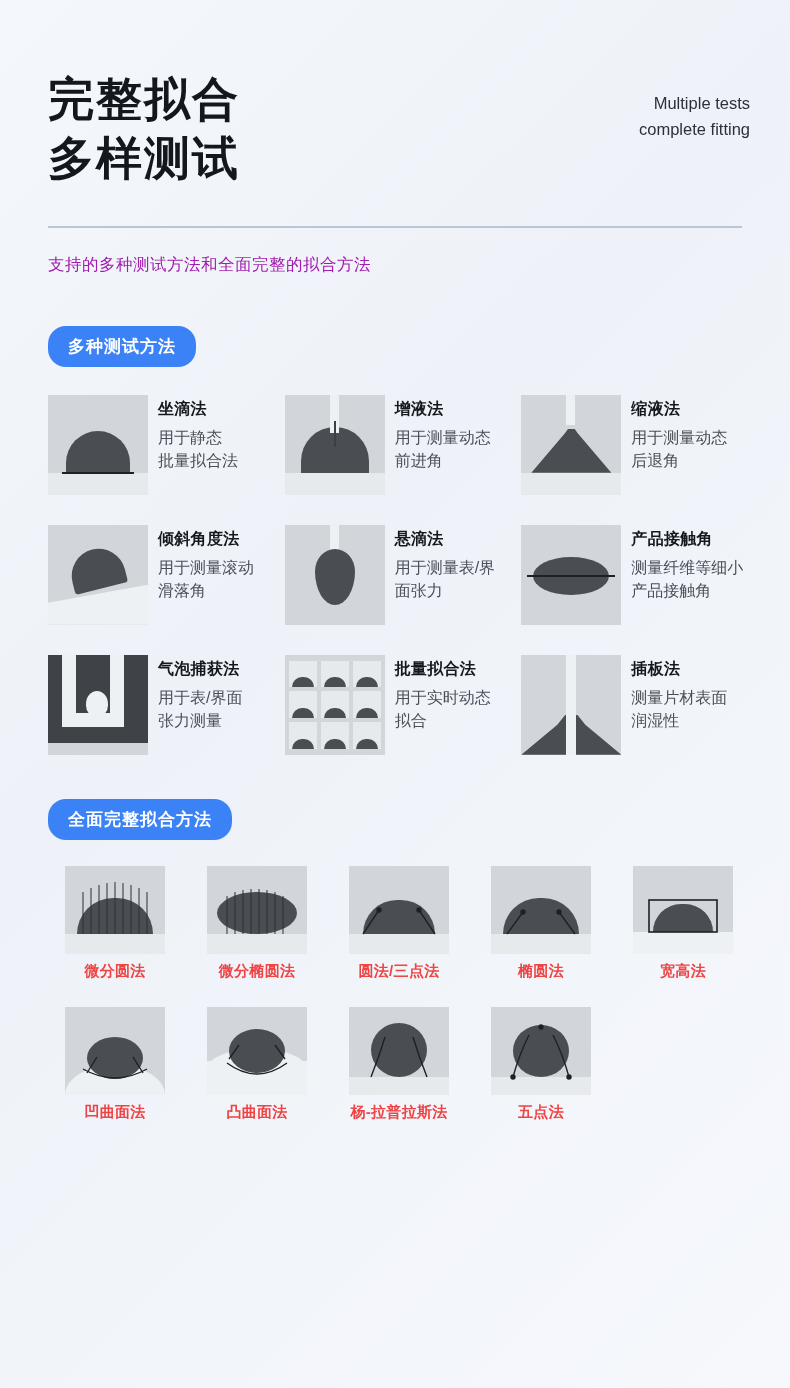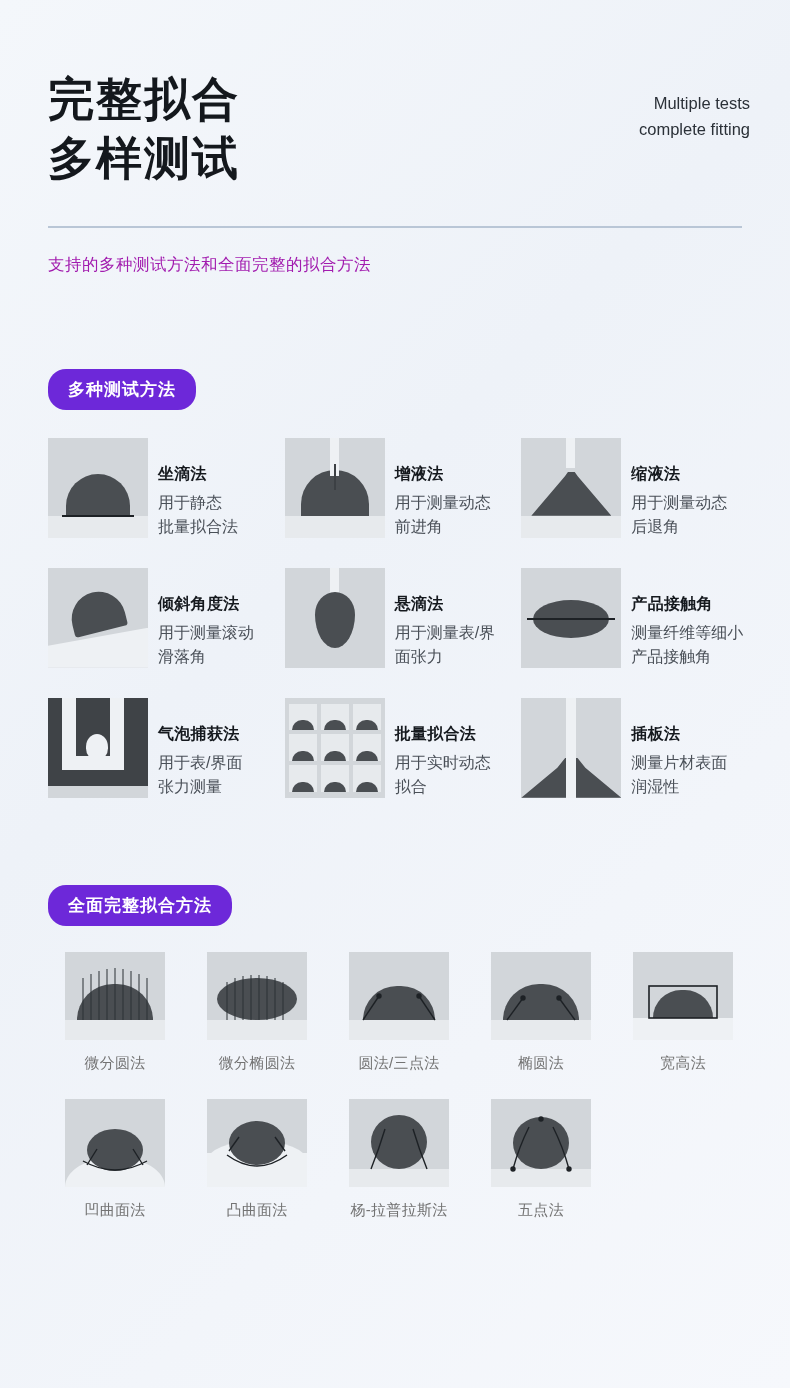--- a/index.html
+++ b/index.html
@@ -46,43 +46,42 @@
   .lead {
     margin: 26px 48px 0 48px;
     font-size: 16.5px;
     color: #a21caf;
     letter-spacing: .5px;
   }
 
   
   .pill {
     display: inline-block;
-    background: #6d28d9;
+    background: #3b82f6;
     color: #fff;
     font-size: 17px;
     font-weight: bold;
     padding: 9px 20px;
     border-radius: 18px;
     letter-spacing: 1px;
-    margin-top: 43px;
   }
   .pill-wrap-1 { margin: 50px 0 0 48px; }
   .pill-wrap-2 { margin: 44px 0 0 48px; }
 
   
   .methods {
     margin: 28px 40px 0 48px;
     display: grid;
     grid-template-columns: repeat(3, 1fr);
     row-gap: 30px;
     column-gap: 8px;
   }
   .method {
     display: flex;
-    align-items: flex-end;
+    align-items: flex-start;
     gap: 10px;
   }
   .thumb {
     width: 100px;
     height: 100px;
     flex: 0 0 100px;
     background: #d2d6da;
     position: relative;
     overflow: hidden;
   }
@@ -111,24 +110,24 @@
   .fit-item { text-align: center; }
   .fit-thumb {
     width: 100px;
     height: 88px;
     background: #d2d6da;
     position: relative;
     overflow: hidden;
     margin: 0 auto;
   }
   .fit-label {
-    margin-top: 14px;
+    margin-top: 8px;
     font-size: 15px;
-    font-weight: normal;
-    color: #737373;
+    font-weight: bold;
+    color: #ef4444;
     letter-spacing: .3px;
   }
   .fit-row2 { margin-top: 26px; }
 
   
   .base {
     position: absolute; left: 0; right: 0; bottom: 0;
     height: 24px; background: #e7eaed;
   }
   .drop {

